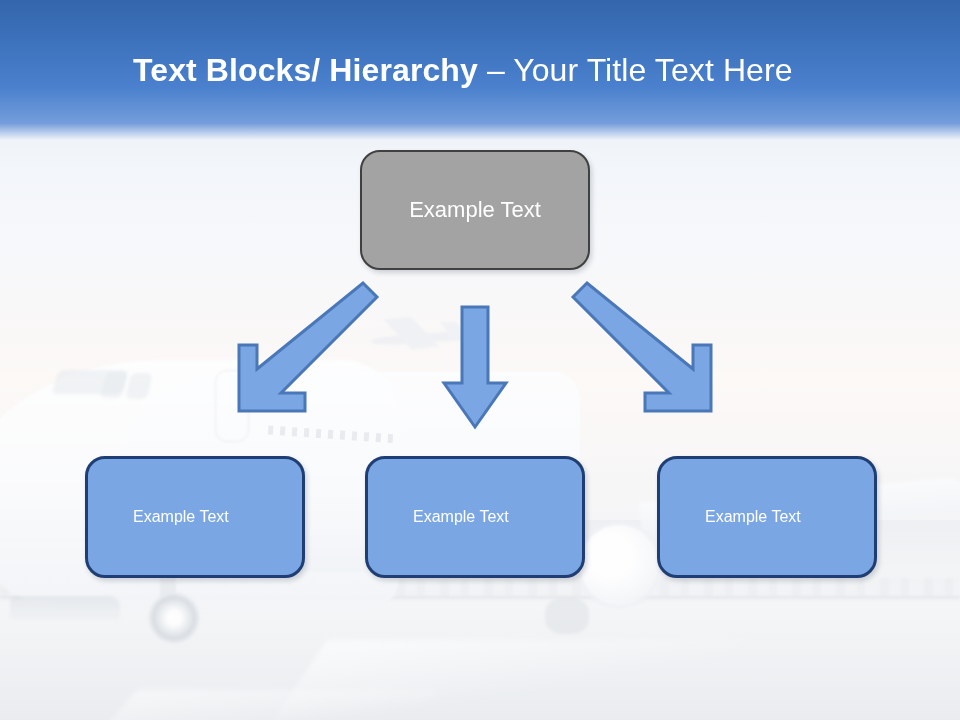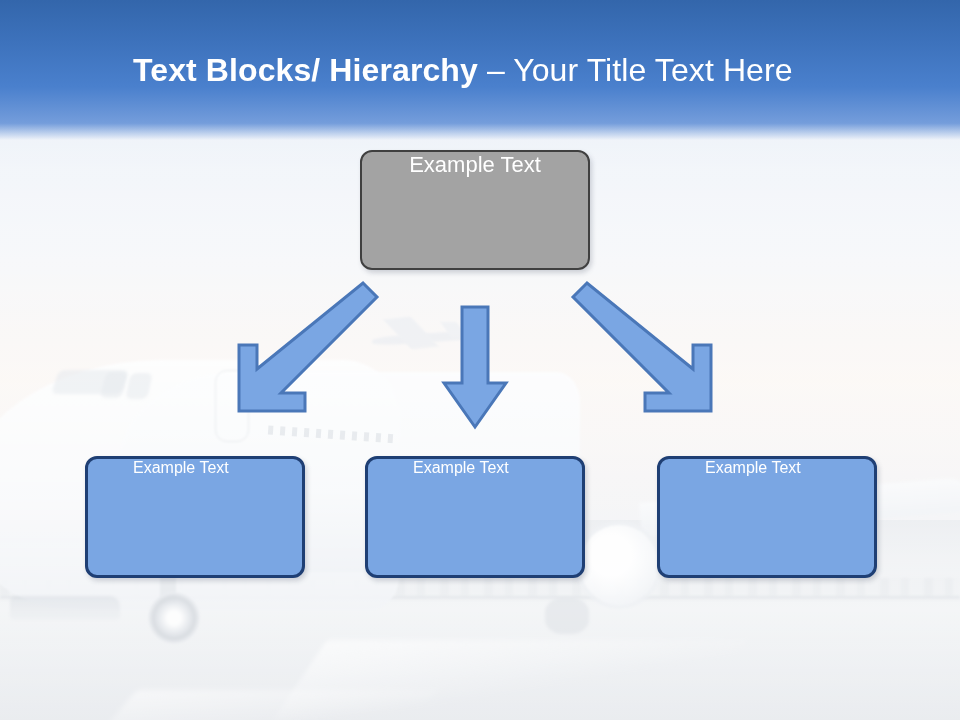--- a/index.html
+++ b/index.html
@@ -207,21 +207,22 @@
   .title-text .bold { font-weight: bold; }
 
   
   .arrow-svg { position: absolute; overflow: visible; }
 
   
   .node {
     position: absolute;
     box-sizing: border-box;
     display: flex;
-    border-radius: 12px;
+    align-items: center;
+    border-radius: 20px;
     color: #ffffff;
     box-shadow: 2px 3px 5px rgba(60,70,90,.22);
   }
   .node-top {
     justify-content: center;
     background: #a3a3a3;
     border: 2px solid #404040;
     font-size: 22px;
   }
   .node-child {

